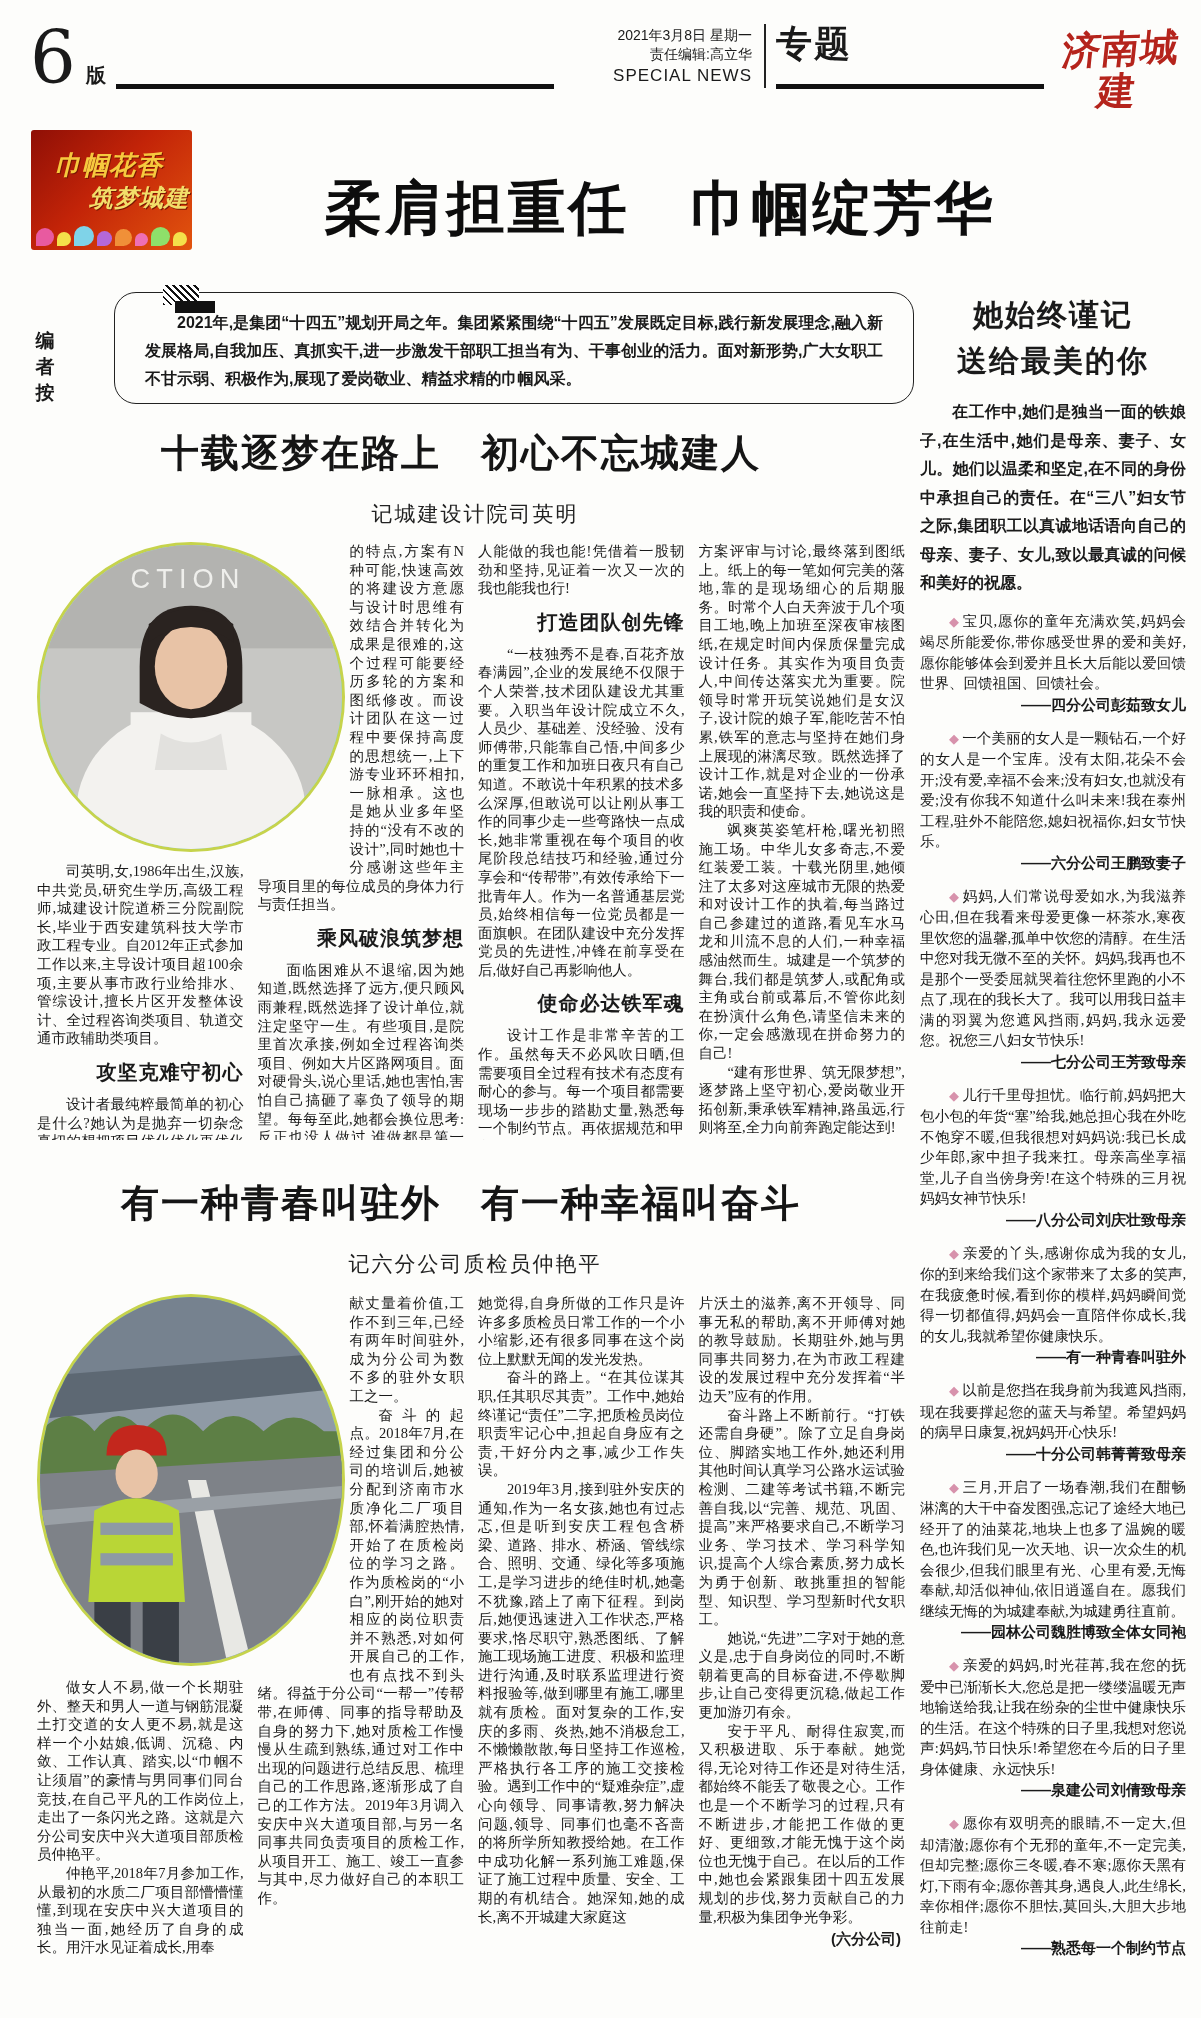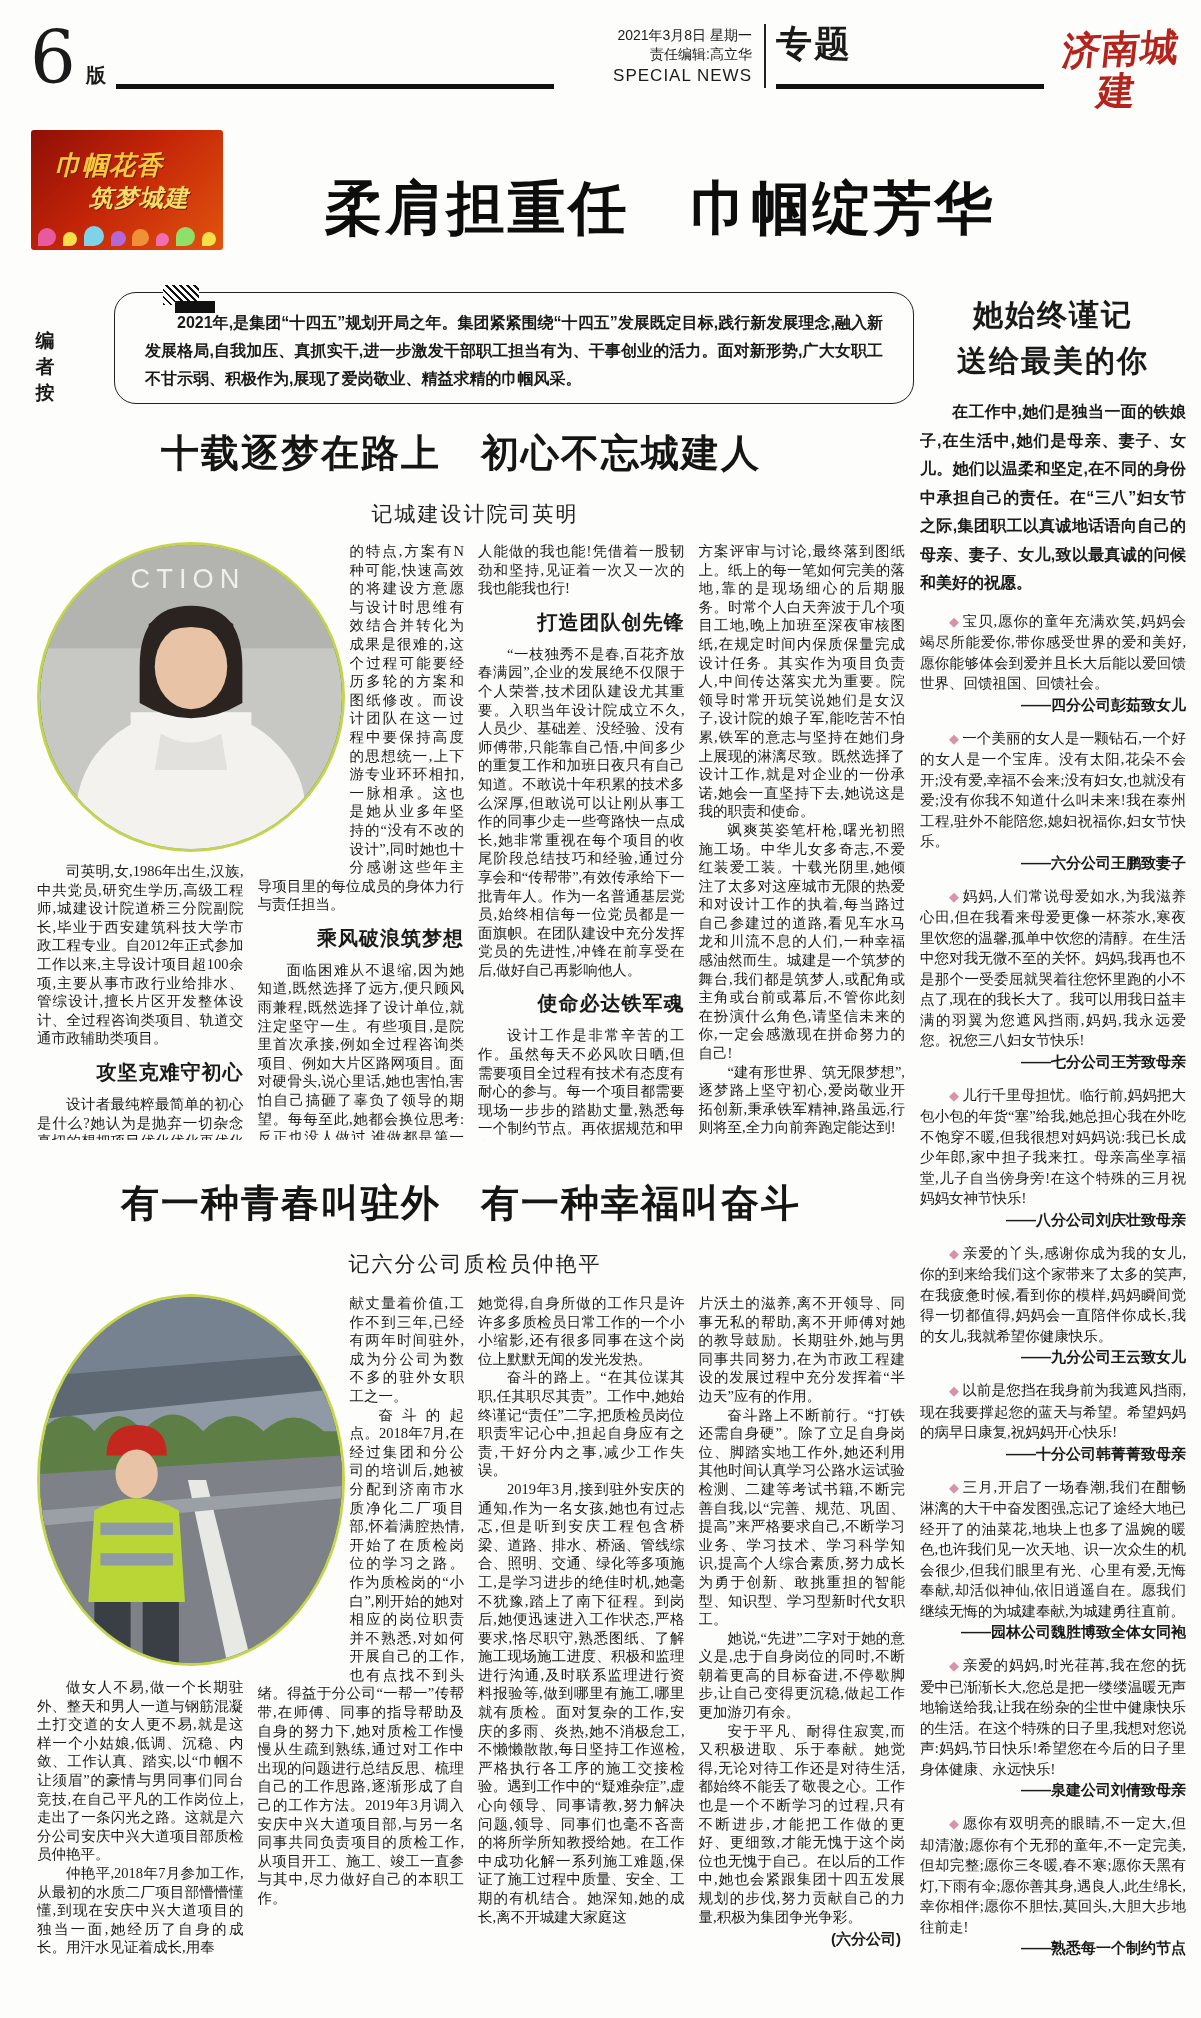--- a/index.html
+++ b/index.html
@@ -15,21 +15,21 @@
   .dateblock{position:absolute;left:540px;top:26px;width:212px;text-align:right;font-family:"Liberation Sans",sans-serif;}
   .dateblock .d1{font-size:14px;line-height:19px;}
   .dateblock .d2{font-size:14px;line-height:19px;}
   .dateblock .d3{font-size:17px;line-height:24px;letter-spacing:1px;font-weight:500;}
   .hdr-divider{position:absolute;left:764px;top:24px;width:2px;height:64px;background:#222;}
   .section-cn{position:absolute;left:776px;top:20px;font-family:"Liberation Sans",sans-serif;font-size:36px;font-weight:900;letter-spacing:2px;}
   .rule-right{position:absolute;left:776px;top:84px;width:268px;height:5px;background:#111;}
   .masthead{position:absolute;left:1044px;top:28px;width:150px;font-size:38px;line-height:42px;color:#b5241c;
     font-weight:bold;font-family:"Liberation Serif",serif;transform:rotate(-2deg) skewX(-8deg);letter-spacing:1px;text-align:center;}
   
-  .banner{position:absolute;left:31px;top:130px;width:192px;height:120px;border-radius:3px;overflow:hidden;
+  .banner{position:absolute;left:31px;top:130px;width:161px;height:120px;border-radius:3px;overflow:hidden;
     background:linear-gradient(135deg,#8f0f06 0%,#c32408 45%,#e2540e 100%);}
   .banner-l1{position:absolute;left:24px;top:18px;font-size:26px;font-weight:900;font-style:italic;
     color:#f6c93e;text-shadow:1px 1px 0 #7a1603;font-family:"Liberation Sans",sans-serif;letter-spacing:1px;}
   .banner-l2{position:absolute;left:58px;top:52px;font-size:24px;font-weight:900;font-style:italic;
     color:#f2de6a;text-shadow:1px 1px 0 #7a1603;font-family:"Liberation Sans",sans-serif;letter-spacing:1px;}
   .banner-flowers{position:absolute;left:0;bottom:0;width:100%;height:34px;display:flex;align-items:flex-end;justify-content:space-around;padding:0 4px 4px;box-sizing:border-box;}
   .banner-flowers span{display:block;border-radius:50% 50% 50% 0;}
   .fl1{width:18px;height:18px;background:#e85aa0;}
   .fl2{width:14px;height:14px;background:#f4e04a;}
   .fl3{width:20px;height:20px;background:#7fd3e8;}
@@ -53,21 +53,21 @@
   
   .art-title{position:absolute;margin:0;width:800px;left:61px;text-align:center;
     font-family:"Liberation Sans",sans-serif;font-size:38px;font-weight:900;letter-spacing:2px;color:#151515;}
   .art-sub{position:absolute;margin:0;width:800px;left:75px;text-align:center;font-size:21px;color:#222;letter-spacing:2px;}
   .cols{position:absolute;left:37px;width:868px;display:flex;gap:14px;overflow:hidden;}
   .col{flex:1 1 0;min-width:0;overflow:hidden;}
   .para{margin:0;font-size:14.5px;line-height:18.6px;text-align:justify;text-indent:2em;}
   .para.cont{text-indent:0;}
   .col-sub{margin:11px 0 9px;text-align:right;font-family:"Liberation Sans",sans-serif;font-size:20px;font-weight:bold;letter-spacing:1px;}
   .sign{margin:4px 4px 0 0;text-align:right;font-size:15px;font-weight:bold;font-family:"Liberation Sans",sans-serif;}
-  .photo-circle{position:absolute;border-radius:50%;border:3px solid #c6d34c;overflow:hidden;box-sizing:border-box;background:#15803d;}
+  .photo-circle{position:absolute;border-radius:50%;border:3px solid #c6d34c;overflow:hidden;box-sizing:border-box;background:#5eead4;}
   .photo1{left:0;top:0;width:308px;height:310px;}
   .photo2{left:0;top:0;width:308px;height:372px;}
   .photo-circle svg{display:block;width:100%;height:100%;}
   .col2-spacer{float:left;width:92px;}
   .a1-spacer{height:318px;}
   .a2-spacer{height:382px;}
   .a1-col1{padding-top:320px;}
   .a2-col1{padding-top:384px;}
   
   .rightcol{position:absolute;left:920px;top:292px;width:266px;height:1716px;overflow:hidden;}
@@ -225,21 +225,21 @@
         <div class="msg">
           <p class="msg-text"><span class="diamond">◆</span>妈妈,人们常说母爱如水,为我滋养心田,但在我看来母爱更像一杯茶水,寒夜里饮您的温馨,孤单中饮您的清醇。在生活中您对我无微不至的关怀。妈妈,我再也不是那个一受委屈就哭着往您怀里跑的小不点了,现在的我长大了。我可以用我日益丰满的羽翼为您遮风挡雨,妈妈,我永远爱您。祝您三八妇女节快乐!</p>
           <p class="msg-from">——七分公司王芳致母亲</p>
         </div>
         <div class="msg">
           <p class="msg-text"><span class="diamond">◆</span>儿行千里母担忧。临行前,妈妈把大包小包的年货“塞”给我,她总担心我在外吃不饱穿不暖,但我很想对妈妈说:我已长成少年郎,家中担子我来扛。母亲高坐享福堂,儿子自当傍身旁!在这个特殊的三月祝妈妈女神节快乐!</p>
           <p class="msg-from">——八分公司刘庆壮致母亲</p>
         </div>
         <div class="msg">
           <p class="msg-text"><span class="diamond">◆</span>亲爱的丫头,感谢你成为我的女儿,你的到来给我们这个家带来了太多的笑声,在我疲惫时候,看到你的模样,妈妈瞬间觉得一切都值得,妈妈会一直陪伴你成长,我的女儿,我就希望你健康快乐。</p>
-          <p class="msg-from">——九分公司王云致女儿</p>
+          <p class="msg-from">——有一种青春叫驻外</p>
         </div>
         <div class="msg">
           <p class="msg-text"><span class="diamond">◆</span>以前是您挡在我身前为我遮风挡雨,现在我要撑起您的蓝天与希望。希望妈妈的病早日康复,祝妈妈开心快乐!</p>
           <p class="msg-from">——十分公司韩菁菁致母亲</p>
         </div>
         <div class="msg">
           <p class="msg-text"><span class="diamond">◆</span>三月,开启了一场春潮,我们在酣畅淋漓的大干中奋发图强,忘记了途经大地已经开了的油菜花,地块上也多了温婉的暖色,也许我们见一次天地、识一次众生的机会很少,但我们眼里有光、心里有爱,无悔奉献,却活似神仙,依旧逍遥自在。愿我们继续无悔的为城建奉献,为城建勇往直前。</p>
           <p class="msg-from">——园林公司魏胜博致全体女同袍</p>
         </div>
         <div class="msg">

